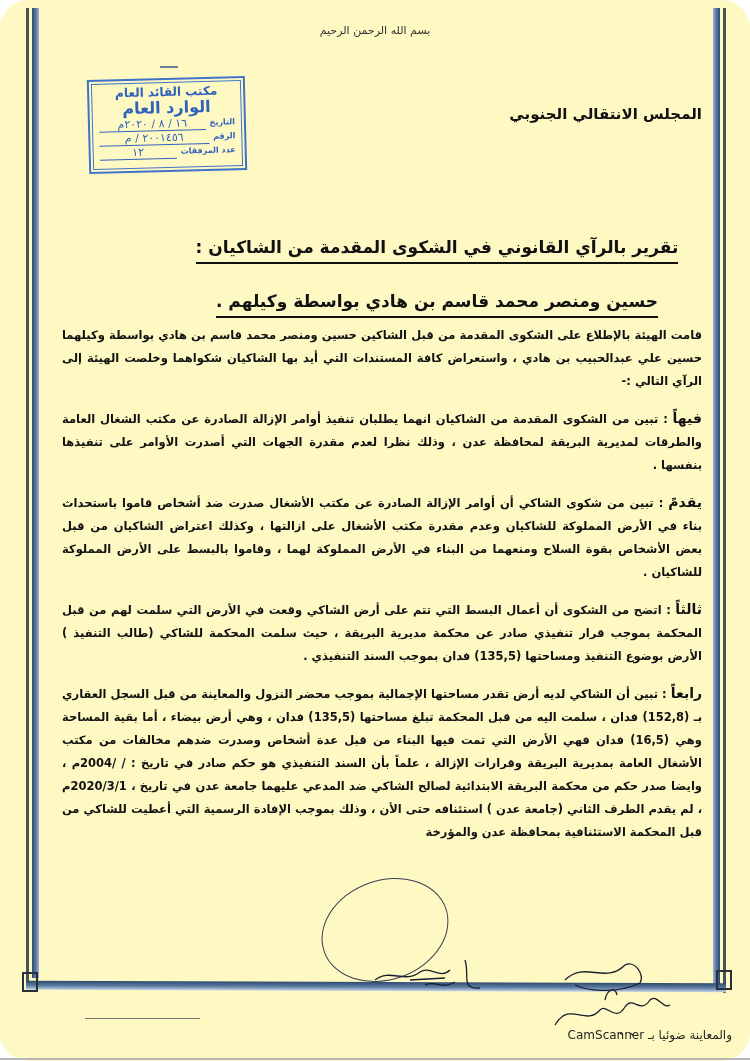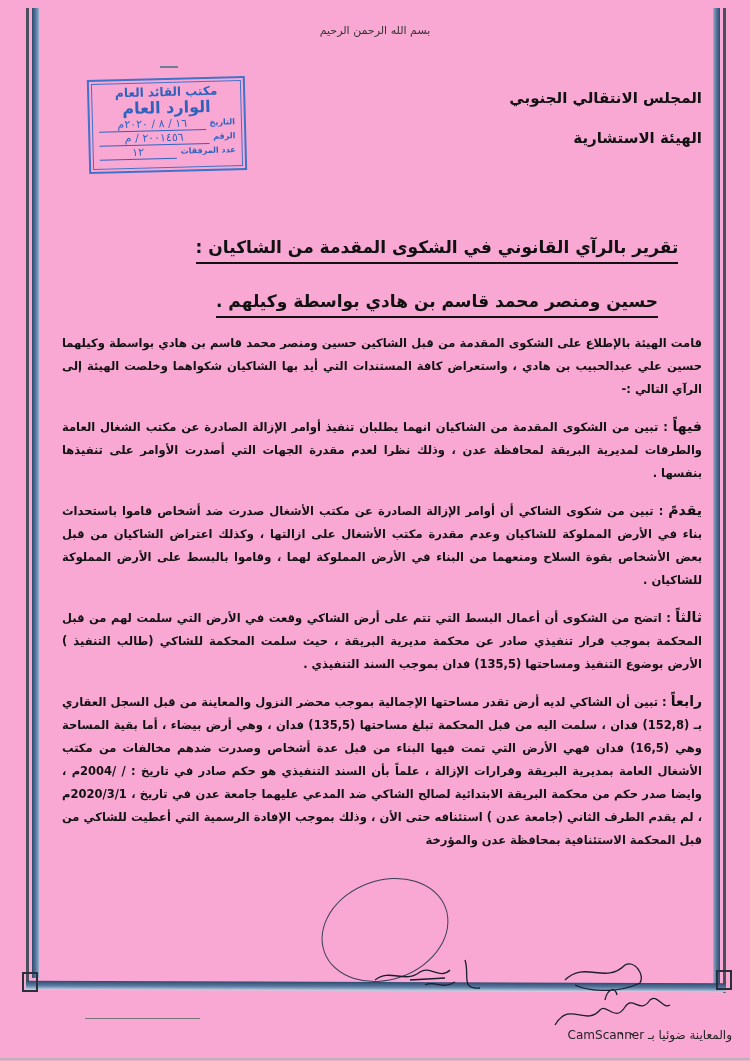--- a/index.html
+++ b/index.html
@@ -6,21 +6,22 @@
     html, body {
       width: 750px; height: 1061px; background: #ffffff; overflow: hidden;
     }
     body {
       position: relative;
       font-family: "DejaVu Sans", "Liberation Sans", sans-serif;
       color: #111111;
     }
     .page {
       position: absolute; left: 0; top: 0; width: 750px; height: 1061px;
-      background: #f9a8d4;
+      background: #fef9c3;
+      border-radius: 28px;
     }
     
     .frame-left-outer {
       position: absolute; left: 26px; top: 8px; width: 3px; height: 980px;
       background: #4a4f5a;
     }
     .frame-left-inner {
       position: absolute; left: 32px; top: 8px; width: 7px; height: 970px;
       background: linear-gradient(90deg, #2d4a6e, #5f7ea5 60%, #9fb4cf);
     }
@@ -69,36 +70,36 @@
     .stamp-title { font-size: 12px; font-weight: bold; text-align: center; line-height: 14px; }
     .stamp-sub { font-size: 16px; font-weight: bold; text-align: center; line-height: 18px; }
     .stamp-row { font-size: 8px; line-height: 14px; display: flex; gap: 4px; align-items: flex-end; }
     .stamp-row .lbl { font-weight: bold; white-space: nowrap; }
     .stamp-row .val {
       flex: 1; border-bottom: 1px solid #2f62bd; font-size: 11px;
       font-family: "DejaVu Serif", serif; text-align: center; line-height: 12px;
     }
 
     
-    .header { position: absolute; right: 48px; top: 88px; text-align: right; }
+    .header { position: absolute; right: 48px; top: 104px; text-align: right; }
     .header-line { font-size: 15px; font-weight: bold; line-height: 20px; margin-bottom: 20px; }
 
     
     .title {
       position: absolute; top: 234px; right: 48px; width: 530px;
       text-align: center; font-size: 17px; font-weight: bold;
     }
     .title-line {
       display: inline-block; border-bottom: 2px solid #111; padding-bottom: 2px;
       margin-bottom: 24px; line-height: 26px;
     }
 
     
     .body-text {
-      position: absolute; top: 332px; right: 48px; width: 640px;
+      position: absolute; top: 324px; right: 48px; width: 640px;
       font-size: 11.5px; font-weight: bold; line-height: 23px; text-align: justify;
       text-align-last: right;
     }
     .para { margin-bottom: 14px; }
     .para.intro { line-height: 23px; }
     .lead { font-size: 14px; font-weight: bold; }
 
     
     .sig {
       position: absolute; fill: none; stroke: #1a1e2e; stroke-width: 1.3;
@@ -150,21 +151,20 @@
       </div>
       <div class="stamp-row">
         <span class="lbl">عدد المرفقات</span>
         <span class="val">١٢</span>
       </div>
     </div>
   </div>
 
   <div class="header">
     <div class="header-line">المجلس الانتقالي الجنوبي</div>
-    <div class="header-line">الهيئة الاستشارية</div>
   </div>
 
   <div class="title">
     <div class="title-line">تقرير بالرآي القانوني في الشكوى المقدمة من الشاكيان :</div><br>
     <div class="title-line">حسين ومنصر محمد قاسم بن هادي بواسطة وكيلهم .</div>
   </div>
 
   <div class="body-text">
     <p class="para intro">قامت الهيئة بالإطلاع على الشكوى المقدمة من قبل الشاكين حسين ومنصر محمد قاسم بن هادي بواسطة وكيلهما حسين علي عبدالحبيب بن هادي ، واستعراض كافة المستندات التي أيد بها الشاكيان شكواهما وخلصت الهيئة إلى الرآي التالي :-</p>
 

